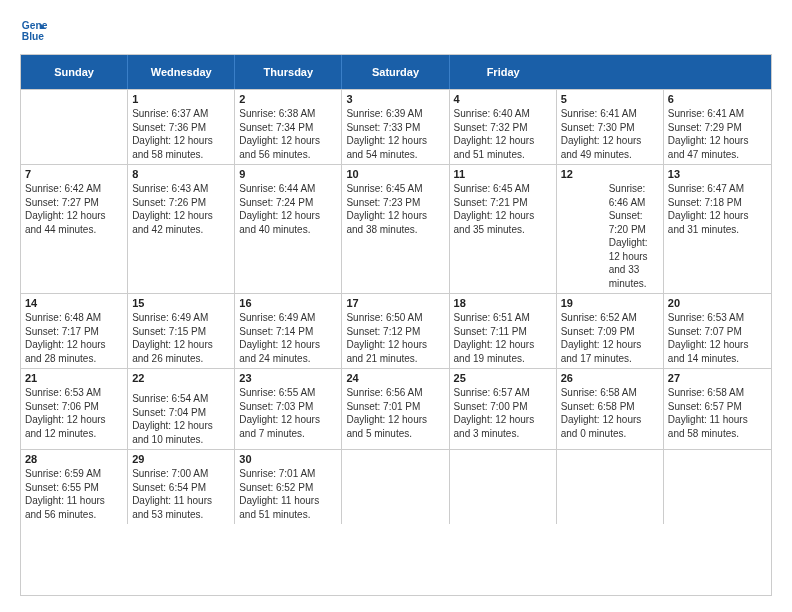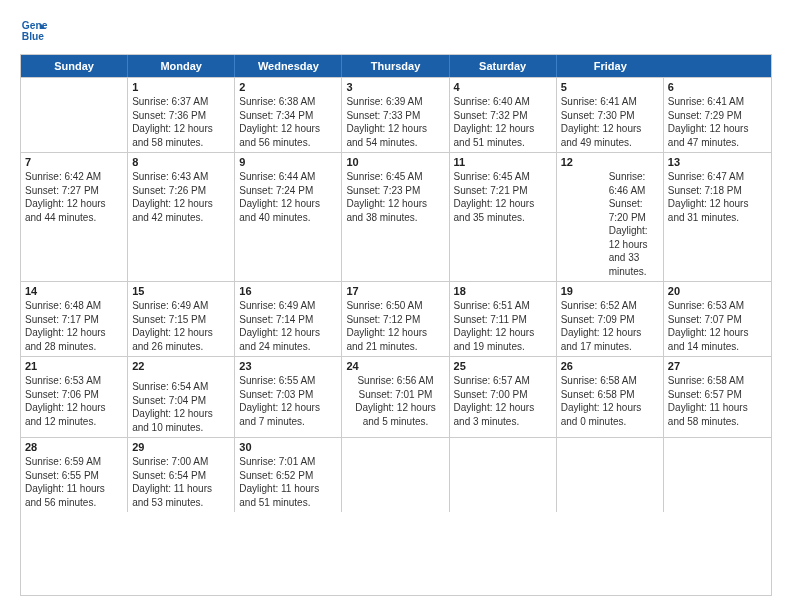--- a/index.html
+++ b/index.html
@@ -60,21 +60,21 @@
     .cal-header {
       display: grid;
       grid-template-columns: repeat(7, 1fr);
       background: #1a5fa8;
     }
     .cal-header-cell {
       color: white;
       font-size: 11px;
       font-weight: bold;
       text-align: center;
-      padding: 5px 2px;
+      padding: 11px 2px;
       border-right: 1px solid #3a7fc8;
     }
     .cal-header-cell:last-child { border-right: none; }
     .cal-body {
       display: flex;
       flex-direction: column;
       flex: 1;
     }
     .cal-row {
       display: grid;
@@ -121,21 +121,20 @@
     </div>
     <div class="title-block">
       <div class="main-title"></div>
       <div class="subtitle"></div>
     </div>
   </div>
 
   <div class="calendar">
     <div class="cal-header">
     <div class="cal-header-cell">Sunday</div>
-        <div class="cal-header-cell">Monday</div>
         <div class="cal-header-cell">Wednesday</div>
         <div class="cal-header-cell">Thursday</div>
         <div class="cal-header-cell">Saturday</div>
         <div class="cal-header-cell">Friday</div>
       </div>
     <div class="cal-body">
     <div class="cal-row">
           <div class="cal-cell"></div>
           <div class="cal-cell">
             <div class="day-num">1</div>
@@ -299,21 +298,21 @@
           </div>
           <div class="cal-cell">
             <div class="day-num">23</div>
             <div class="cell-info" style="white-space: pre-line;">Sunrise: 6:55 AM
 Sunset: 7:03 PM
 Daylight: 12 hours
 and 7 minutes.</div>
           </div>
           <div class="cal-cell">
             <div class="day-num">24</div>
-            <div class="cell-info" style="white-space: pre-line; text-align: center;">Sunrise: 6:56 AM
+            <div class="cell-info" style="white-space: pre-line;">Sunrise: 6:56 AM
 Sunset: 7:01 PM
 Daylight: 12 hours
 and 5 minutes.</div>
           </div>
           <div class="cal-cell">
             <div class="day-num">25</div>
             <div class="cell-info" style="white-space: pre-line;">Sunrise: 6:57 AM
 Sunset: 7:00 PM
 Daylight: 12 hours
 and 3 minutes.</div>

